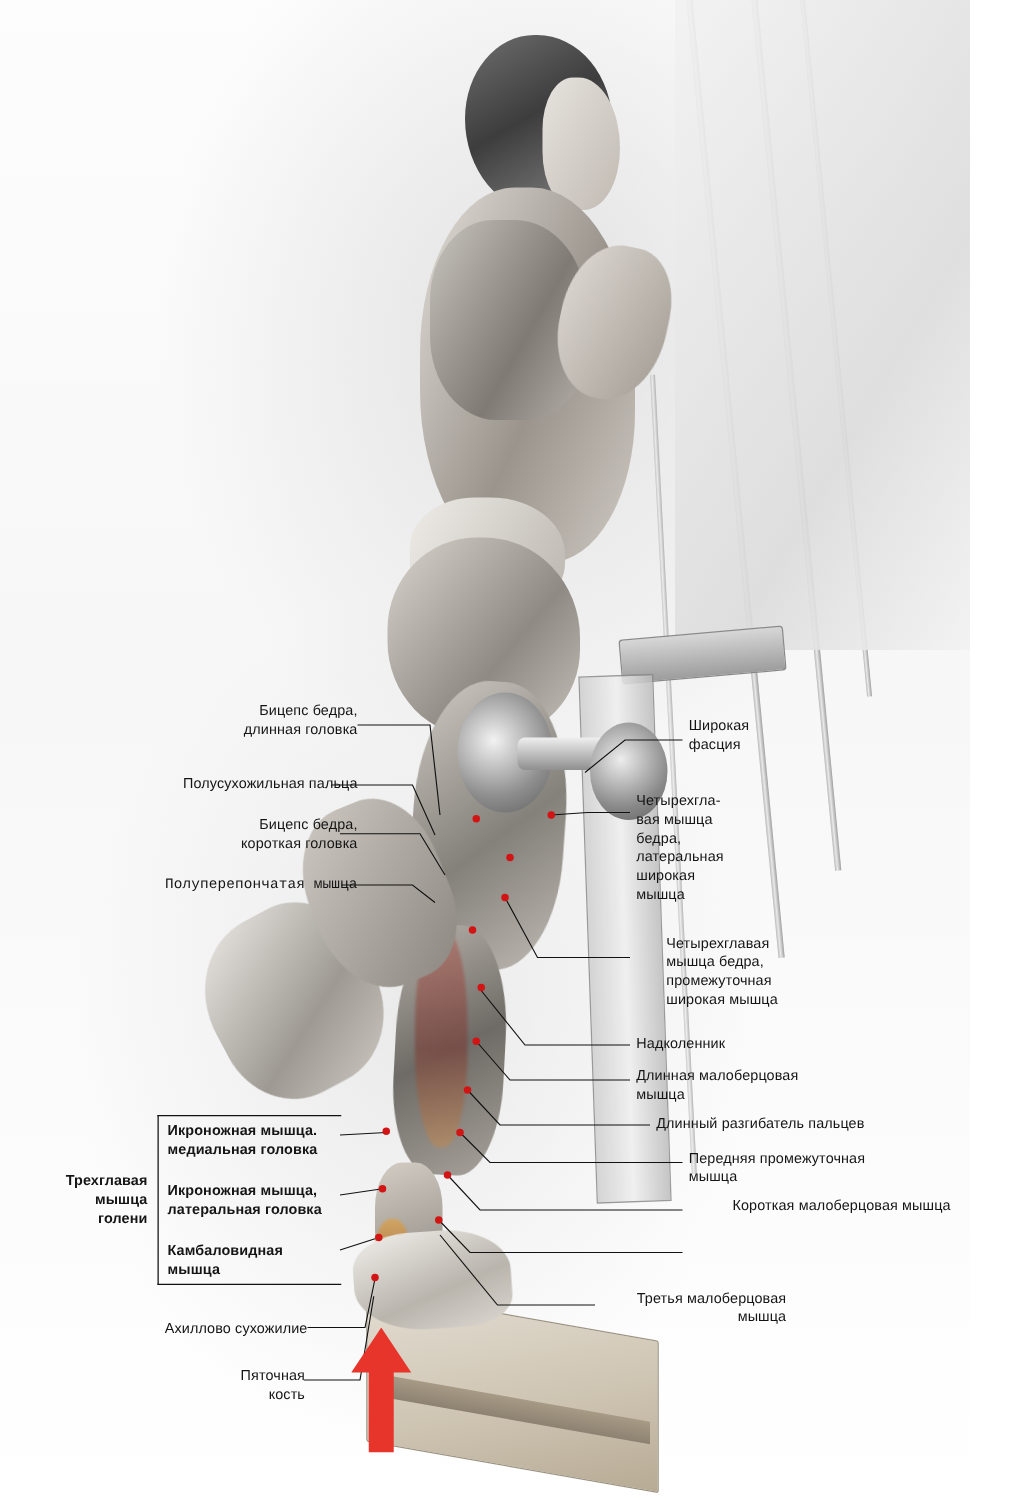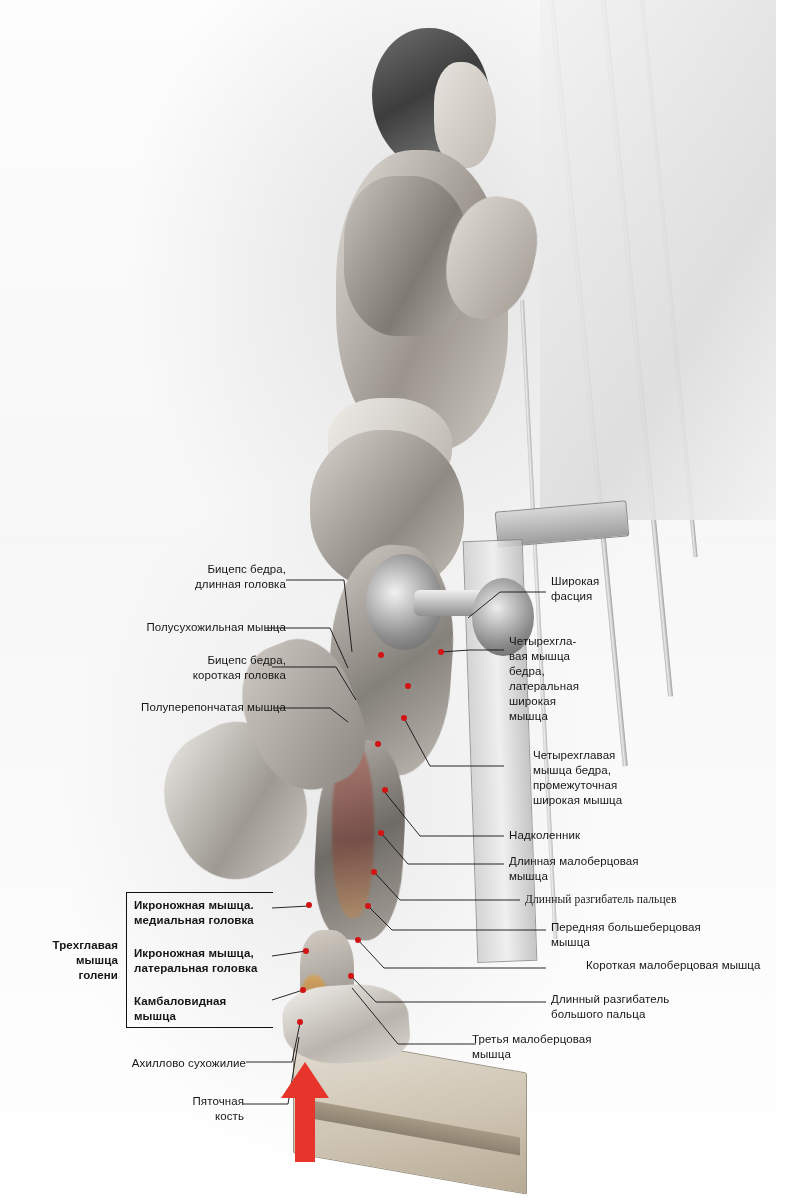--- a/index.html
+++ b/index.html
@@ -172,24 +172,24 @@
     <circle class="dot" cx="358" cy="940" r="3"></circle>
     <circle class="dot" cx="351" cy="976" r="3"></circle>
     <circle class="dot" cx="309" cy="905" r="3"></circle>
     <circle class="dot" cx="306" cy="951" r="3"></circle>
     <circle class="dot" cx="303" cy="990" r="3"></circle>
     <circle class="dot" cx="300" cy="1022" r="3"></circle>
   </svg>
 
   <div class="label left" style="left:60px; top:562px; width:226px;">Бицепс бедра,
 длинная головка</div>
-  <div class="label left" style="left:40px; top:620px; width:246px;">Полусухожильная  мышца</div>
+  <div class="label left" style="left:40px; top:620px; width:246px;">Полусухожильная  пальца</div>
   <div class="label left" style="left:60px; top:653px; width:226px;">Бицепс бедра,
 короткая головка</div>
-  <div class="label left" style="left:40px; top:700px; width:246px;">Полуперепончатая  мышца</div>
+  <div class="label left" style="left:40px; top:700px; width:246px;font-family:Liberation Mono, monospace;">Полуперепончатая  мышца</div>
 
   <div class="boxed" style="left:126px; top:892px; width:146px; height:134px;"></div>
 
   <div class="label left bold" style="left:30px; top:938px; width:88px;">Трехглавая
 мышца
 голени</div>
 
   <div class="label bold" style="left:134px; top:898px; width:140px;">Икроножная мышца.
 медиальная головка</div>
   <div class="label bold" style="left:134px; top:946px; width:140px;">Икроножная мышца,
@@ -209,27 +209,25 @@
 латеральная
 широкая
 мышца</div>
   <div class="label right" style="left:509px; top:748px; width:160px;margin-left:24px;">Четырехглавая
 мышца бедра,
 промежуточная
 широкая мышца</div>
   <div class="label right" style="left:509px; top:828px; width:160px;">Надколенник</div>
   <div class="label right" style="left:509px; top:854px; width:200px;">Длинная малоберцовая
 мышца</div>
-  <div class="label right" style="left:525px; top:892px; width:240px;font-family:Liberation Serif, serif;">Длинный разгибатель пальцев</div>
-  <div class="label right" style="left:551px; top:920px; width:220px;">Передняя  большеберцовая
+  <div class="label right" style="left:525px; top:892px; width:240px;">Длинный разгибатель пальцев</div>
+  <div class="label right" style="left:551px; top:920px; width:220px;">Передняя  промежуточная
 мышца</div>
   <div class="label right" style="left:551px; top:958px; width:244px;margin-left:35px;">Короткая малоберцовая мышца</div>
-  <div class="label right" style="left:551px; top:992px; width:200px;">Длинный разгибатель
-большого пальца</div>
-  <div class="label right" style="left:472px; top:1032px; width:170px;">Третья  малоберцовая
+  <div class="label right" style="left:459px; top:1032px; width:170px;text-align:right;">Третья  малоберцовая
 мышца</div>
 
   <div style="position:absolute; left:281px; top:1062px; width:48px; height:100px;">
     <svg width="48" height="100" viewBox="0 0 48 100">
       <polygon points="24,0 48,36 34,36 34,100 14,100 14,36 0,36" fill="#e8352b"></polygon>
     </svg>
   </div>
 
 </div>
 

